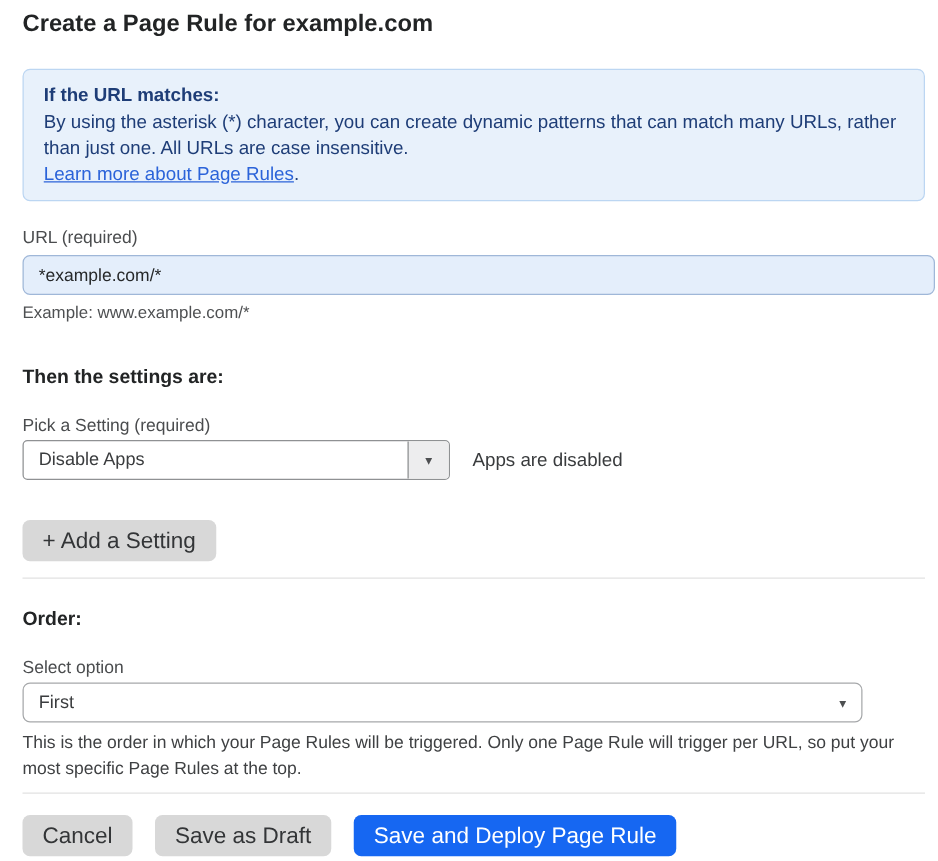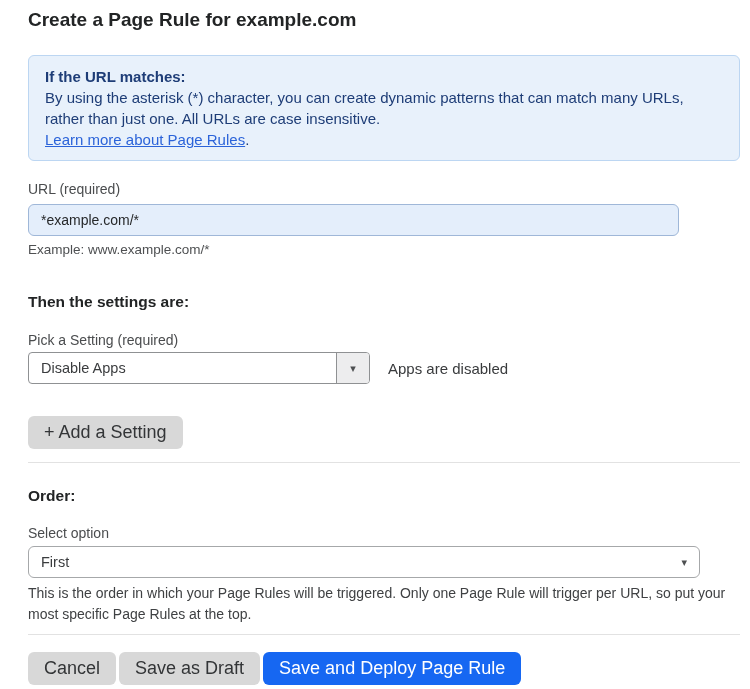--- a/index.html
+++ b/index.html
@@ -2,21 +2,21 @@
 <html><head>
 <meta charset="utf-8">
 <style>
   * { margin: 0; padding: 0; box-sizing: border-box; }
   html, body { width: 750px; height: 689px; overflow: hidden; }
   body {
     background: #ffffff;
     font-family: "Liberation Sans", sans-serif;
     color: #222;
   }
-  .container { padding: 10px 10px 0 28px; width: 750px; }
+  .container { padding: 10px 10px 0 18px; width: 750px; }
 
   .page-title {
     font-size: 19px;
     font-weight: bold;
     color: #222425;
     line-height: 20px;
     margin-bottom: 25px;
   }
 
   .info-box {
@@ -39,21 +39,21 @@
   .field-label {
     display: block;
     margin-top: 19px;
     font-size: 14px;
     color: #4a4c4e;
     line-height: 18px;
   }
 
   .url-input {
     display: block;
-    width: 651px;
+    width: 730px;
     height: 32px;
     margin-top: 6px;
     background: #e4eefb;
     border: 1px solid #9fb7d8;
     border-radius: 6px;
     padding: 0 12px;
     font-family: "Liberation Sans", sans-serif;
     font-size: 14px;
     color: #26282a;
     outline: none;
@@ -158,21 +158,21 @@
   .order-helper {
     margin-top: 5px;
     font-size: 14px;
     color: #3f4143;
     line-height: 21px;
   }
 
   .actions {
     margin-top: 17px;
     display: flex;
-    gap: 3px;
+    gap: 18px;
   }
 </style>
 </head>
 <body>
 
 <div class="container">
 
   <h1 class="page-title">Create a Page Rule for example.com</h1>
 
   <div class="info-box">

